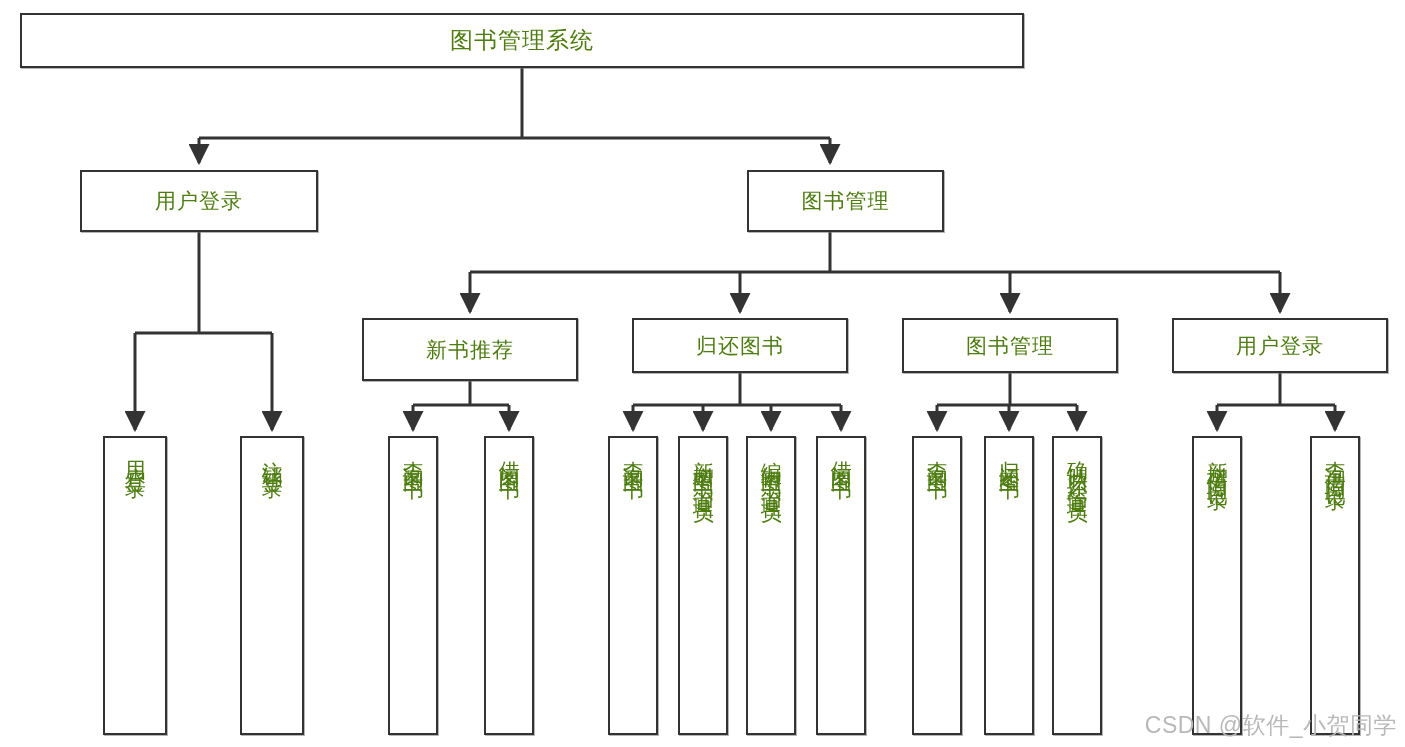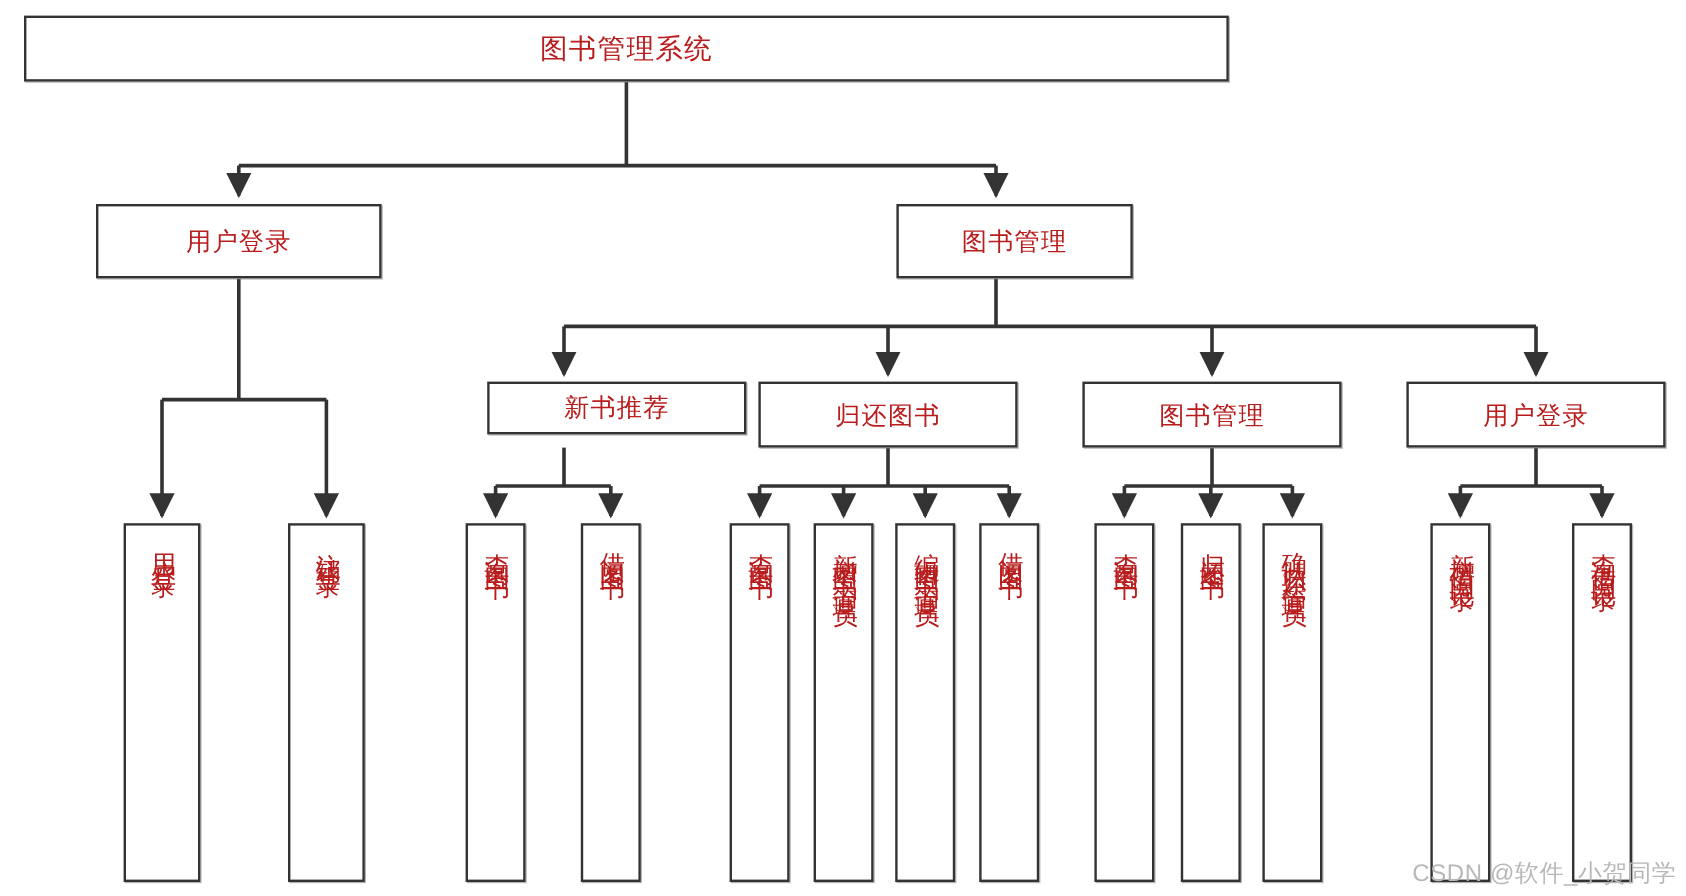--- a/index.html
+++ b/index.html
@@ -34,21 +34,21 @@
     box-shadow: 1px 1px 0 0 rgba(120,120,120,0.55);
     display: flex;
     align-items: center;
     justify-content: center;
     color: #2b2b2b;
     z-index: 2;
   }
   .node .label {
     display: block;
     text-align: right;
-    color: #b91c1c;
+    color: #4d7c0f;
     white-space: nowrap;
   }
   .node-root .label {
     font-size: 23px;
     letter-spacing: 1px;
   }
   .node-l2 .label {
     font-size: 21px;
     letter-spacing: 1px;
   }
@@ -65,21 +65,21 @@
     text-orientation: upright;
     font-size: 21px;
     line-height: 1.08;
     letter-spacing: 6px;
     white-space: nowrap;
   }
   .watermark {
     position: absolute;
     right: 8px;
     bottom: 6px;
-    font-size: 20px;
+    font-size: 23px;
     color: #b8b8b8;
     letter-spacing: 0.5px;
     z-index: 5;
     white-space: nowrap;
   }
 </style>
 </head>
 <body>
 
 <div id="canvas" style="background: rgb(255, 255, 255);">
@@ -138,21 +138,21 @@
     <span class="label">图书管理系统</span>
   </div>
 
   <div class="node node-l2" style="left: 80px; top: 170px; width: 238px; height: 62px; border-color: rgb(51, 51, 51); background: rgb(255, 255, 255); color: rgb(43, 43, 43);">
     <span class="label">用户登录</span>
   </div>
   <div class="node node-l2" style="left: 747px; top: 170px; width: 197px; height: 62px; border-color: rgb(51, 51, 51); background: rgb(255, 255, 255); color: rgb(43, 43, 43);">
     <span class="label">图书管理</span>
   </div>
 
-  <div class="node node-l3" style="left: 362px; top: 318px; width: 216px; height: 44px; border-color: rgb(51, 51, 51); background: rgb(255, 255, 255); color: rgb(43, 43, 43); margin-left: 44px;">
+  <div class="node node-l3" style="left: 362px; top: 318px; width: 216px; height: 63px; border-color: rgb(51, 51, 51); background: rgb(255, 255, 255); color: rgb(43, 43, 43);">
     <span class="label">新书推荐</span>
   </div>
   <div class="node node-l3" style="left: 632px; top: 318px; width: 216px; height: 55px; border-color: rgb(51, 51, 51); background: rgb(255, 255, 255); color: rgb(43, 43, 43);">
     <span class="label">归还图书</span>
   </div>
   <div class="node node-l3" style="left: 902px; top: 318px; width: 216px; height: 55px; border-color: rgb(51, 51, 51); background: rgb(255, 255, 255); color: rgb(43, 43, 43);">
     <span class="label">图书管理</span>
   </div>
   <div class="node node-l3" style="left: 1172px; top: 318px; width: 216px; height: 55px; border-color: rgb(51, 51, 51); background: rgb(255, 255, 255); color: rgb(43, 43, 43);">
     <span class="label">用户登录</span>

